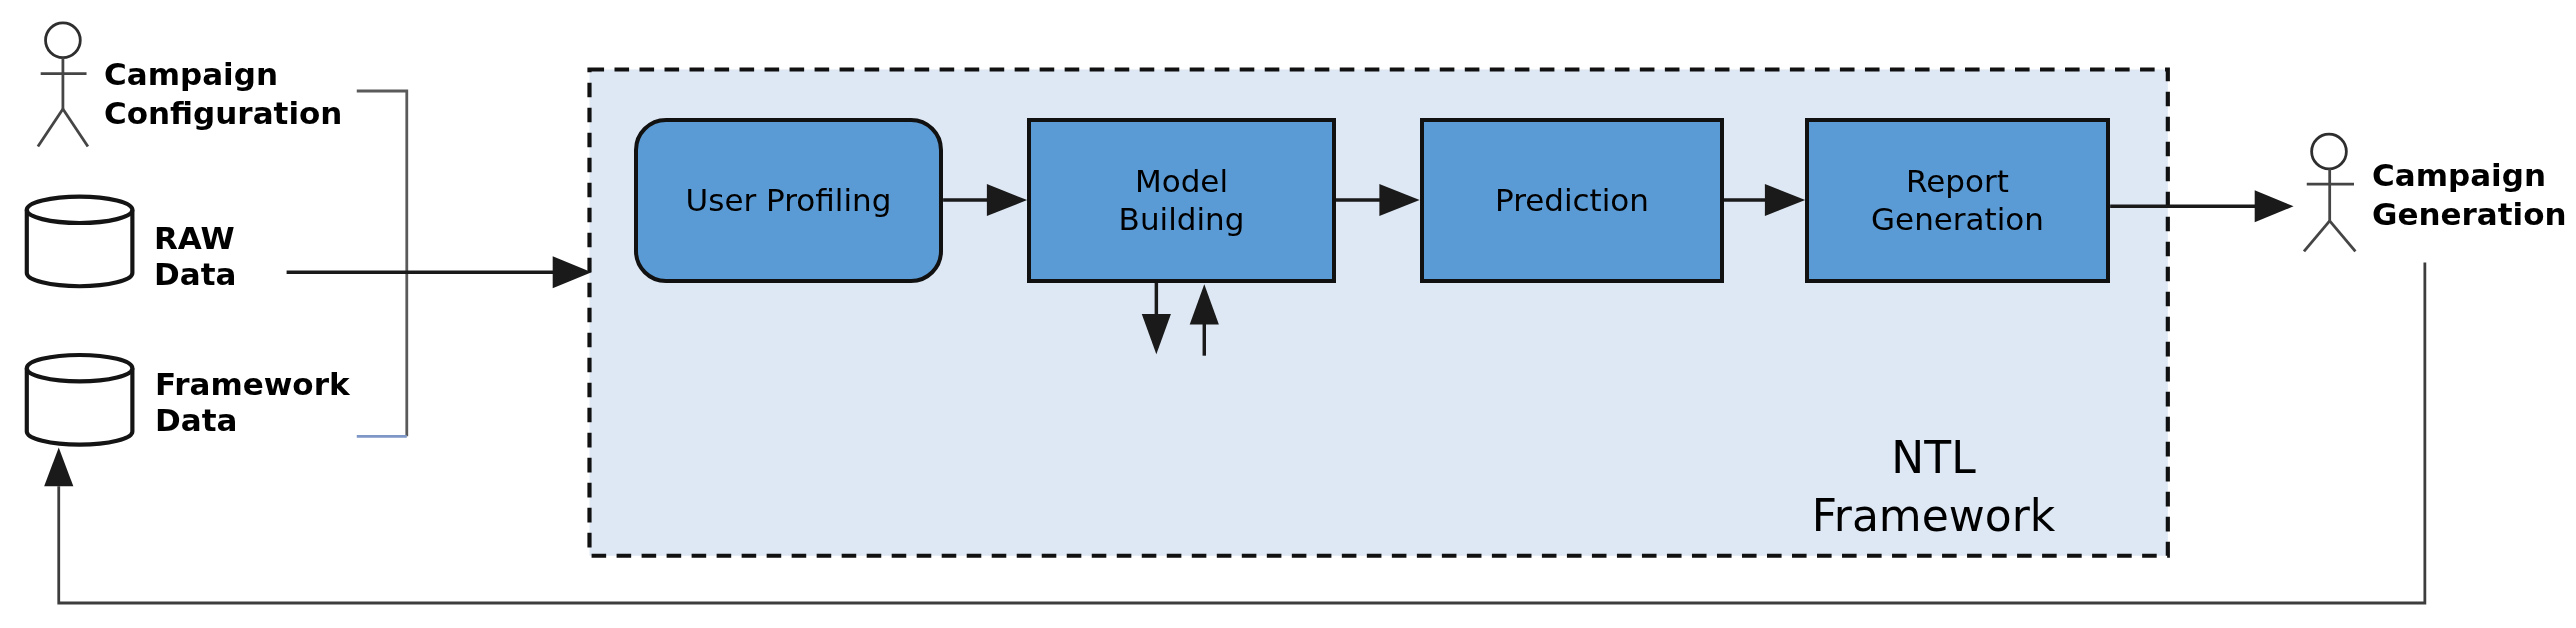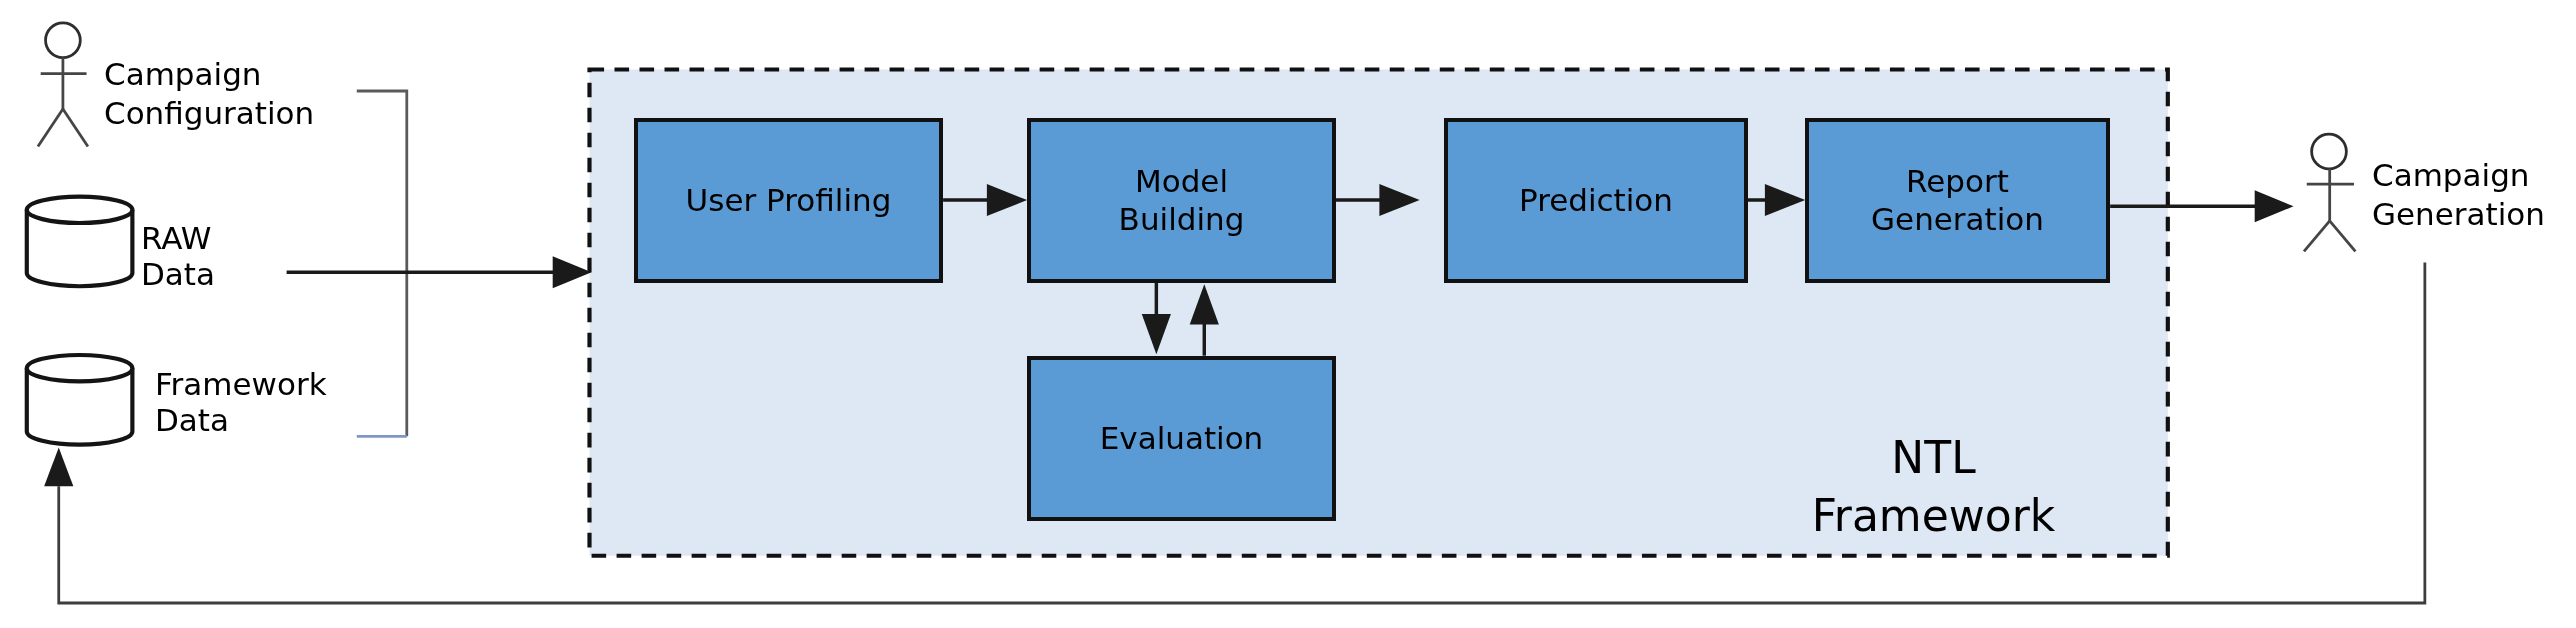--- a/index.html
+++ b/index.html
@@ -37,20 +37,21 @@
     border:4.2px solid var(--box-border,#111111);
     display:flex;align-items:center;justify-content:center;
     text-align:center;
     font-size:31px;line-height:1.22;
     white-space:pre-line;
   }
   .node-label{
     position:absolute;
     font-size:31px;line-height:39px;
     white-space:pre-line;
+    font-weight:bold;
   }
   .node-label.tight{line-height:36px;}
   .framework-label{
     position:absolute;
     font-size:44px;line-height:58px;
     text-align:center;
     white-space:pre-line;
   }
 </style>
 </head>
@@ -126,47 +127,44 @@
       <line x1="3353" y1="243" x2="3353" y2="318"></line>
       <line x1="3320" y1="265" x2="3388" y2="265"></line>
       <line x1="3353" y1="318" x2="3316" y2="362"></line>
       <line x1="3353" y1="318" x2="3390" y2="362"></line>
     </g>
   </svg>
 
   <div class="node-label" style="left:104px;top:55px;">Campaign
 Configuration</div>
 
-  <div class="node-label tight" style="left:141px;top:220px;">RAW
+  <div class="node-label tight" style="left:154px;top:220px;">RAW
 Data</div>
 
   <div class="node-label tight" style="left:155px;top:366px;">Framework
 Data</div>
 
-  <div class="process-box" style="left:634px;top:118px;width:309px;height:165px;">
+  <div class="process-box" style="left:634px;top:118px;width:309px;height:165px;border-radius:32px;">
     <span>User Profiling</span>
   </div>
 
   <div class="process-box" style="left:1027px;top:118px;width:309px;height:165px;">
     <span>Model
 Building</span>
   </div>
 
-  <div class="process-box" style="left:1420px;top:118px;width:304px;height:165px;margin-left:24px;">
+  <div class="process-box" style="left:1420px;top:118px;width:304px;height:165px;">
     <span>Prediction</span>
   </div>
 
   <div class="process-box" style="left:1805px;top:118px;width:305px;height:165px;justify-content:center;">
     <span>Report
 Generation</span>
   </div>
 
-  <div class="process-box" style="left:1027px;top:356px;width:309px;height:165px;">
-    <span>Evaluation</span>
-  </div>
 
   <div class="framework-label" style="left:1725px;top:429px;width:417px;">NTL
 Framework</div>
 
   <div class="node-label" style="left:2372px;top:156px;">Campaign
 Generation</div>
 
 </div>
 
 

